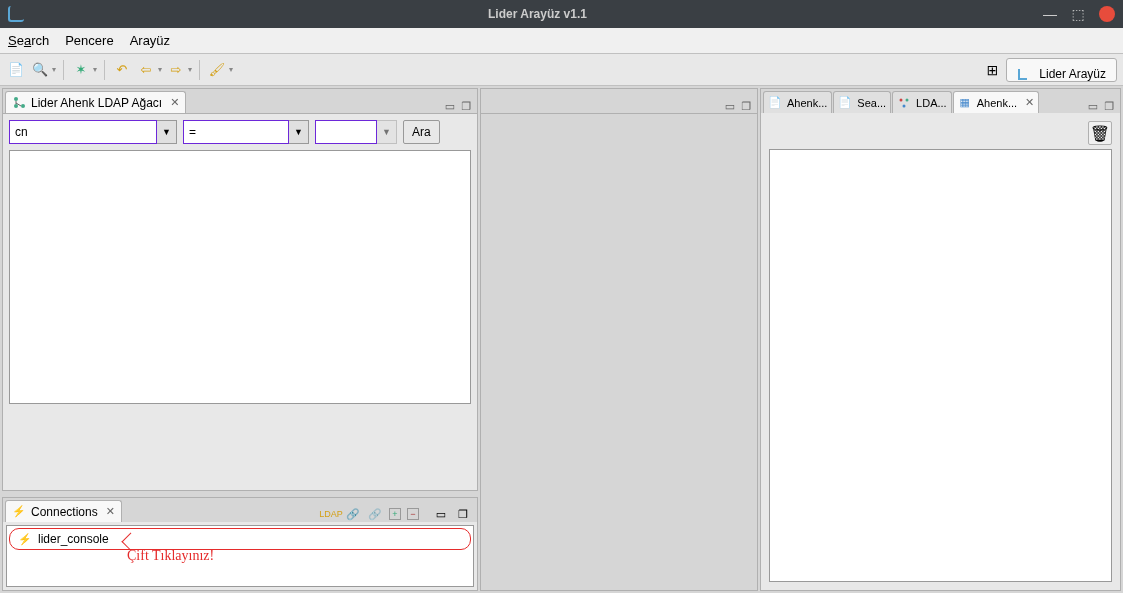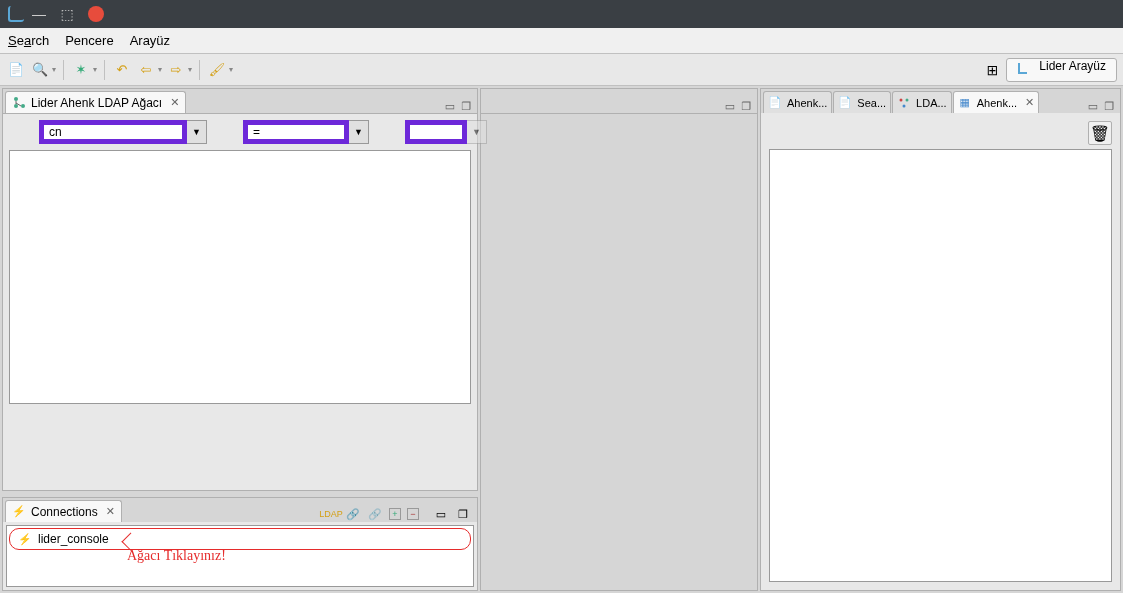--- a/index.html
+++ b/index.html
@@ -14,21 +14,21 @@
 
 .menubar { height: 26px; background: #f0f0f0; border-bottom: 1px solid #c0c0c0; display: flex; align-items: center; padding: 0 8px; gap: 16px; font-size: 13px; }
 .menubar span { cursor: pointer; }
 .menubar .underline { text-decoration: underline; }
 
 .toolbar { height: 32px; background: #e8e8e8; border-bottom: 1px solid #c0c0c0; display: flex; align-items: center; padding: 0 6px; gap: 4px; }
 .toolbar .tool { width: 20px; height: 20px; display: flex; align-items: center; justify-content: center; cursor: pointer; font-size: 13px; }
 .toolbar .sep { width: 1px; height: 20px; background: #c0c0c0; margin: 0 3px; }
 .toolbar .dropdown-arrow { font-size: 8px; color: #888; margin-left: -2px; }
 .toolbar .spacer { flex: 1; }
-.toolbar .persp-btn { height: 24px; padding: 0 10px; border: 1px solid #b0b0b0; background: #f8f8f8; border-radius: 3px; display: flex; align-items: flex-start; gap: 6px; font-size: 12px; cursor: pointer; }
+.toolbar .persp-btn { height: 24px; padding: 0 10px; border: 1px solid #b0b0b0; background: #f8f8f8; border-radius: 3px; display: flex; align-items: flex-end; gap: 6px; font-size: 12px; cursor: pointer; }
 .toolbar .persp-icon { width: 16px; height: 16px; }
 
 .main { height: 507px; display: flex; background: #d6d6d6; padding: 2px; gap: 2px; }
 
 .col-left { width: 476px; display: flex; flex-direction: column; gap: 6px; }
 .col-mid { width: 278px; display: flex; flex-direction: column; }
 .col-right { flex: 1; display: flex; flex-direction: column; }
 
 .view { background: #e8e8e8; border: 1px solid #b0b0b0; display: flex; flex-direction: column; }
 
@@ -36,21 +36,21 @@
 .tab { height: 22px; background: #f8f8f8; border: 1px solid #b0b0b0; border-bottom: none; border-radius: 3px 3px 0 0; display: flex; align-items: center; padding: 0 6px; gap: 5px; font-size: 12px; cursor: pointer; }
 .tab.inactive { background: #e0e0e0; }
 .tab .x { font-size: 11px; color: #666; margin-left: 3px; }
 .tab-bar .tab-tools { margin-left: auto; display: flex; gap: 6px; align-items: center; padding-right: 4px; font-size: 11px; color: #666; }
 .tab-bar .tab-tools span { cursor: pointer; }
 
 .view-body { flex: 1; background: #e8e8e8; border-top: 1px solid #b0b0b0; padding: 6px; }
 
 .search-row { display: flex; gap: 6px; margin-bottom: 6px; }
 .combo { display: flex; }
-.combo input { border: 5px solid #6d28d9; padding: 3px 5px; font-size: 12px; height: 24px; background: #fff; margin-left: 30px; }
+.combo input { border: 1px solid #6d28d9; padding: 3px 5px; font-size: 12px; height: 24px; background: #fff; }
 .combo .arrow-btn { width: 20px; height: 24px; border: 1px solid #999; border-left: none; background: #e0e0e0; display: flex; align-items: center; justify-content: center; font-size: 9px; cursor: pointer; }
 .search-btn { height: 24px; padding: 0 8px; border: 1px solid #999; background: #e8e8e8; font-size: 12px; cursor: pointer; border-radius: 2px; }
 
 .tree-area { height: 254px; background: #fff; border: 1px solid #999; }
 
 .connections { height: 94px; }
 .conn-toolbar { display: flex; gap: 6px; align-items: center; margin-left: auto; padding-right: 4px; }
 .conn-toolbar span { width: 16px; height: 16px; display: flex; align-items: center; justify-content: center; font-size: 11px; cursor: pointer; text-align: right; }
 
 .conn-list { flex: 1; background: #fff; border: 1px solid #999; margin: 3px; padding: 2px; position: relative; }
@@ -68,20 +68,21 @@
 .props-toolbar { display: flex; justify-content: flex-end; margin-bottom: 4px; }
 .trash-btn { width: 24px; height: 24px; border: 1px solid #b0b0b0; background: #f0f0f0; display: flex; align-items: center; justify-content: center; cursor: pointer; border-radius: 2px; }
 .props-area { flex: 1; background: #fff; border: 1px solid #999; }
 .small-icon { width: 14px; height: 14px; display: inline-flex; align-items: center; justify-content: center; font-size: 11px; }
 </style>
 </head>
 <body>
 
 <div class="titlebar">
   <div class="app-icon"></div>
+  <div class="title">Lider Arayüz v1.1</div>
   <div class="win-btns">
     <div class="win-btn">—</div>
     <div class="win-btn">⬚</div>
     <div class="win-btn close"></div>
   </div>
 </div>
 
 <div class="menubar">
   <span><span class="underline">S</span><span></span>e<span class="underline">a</span>rch</span>
   <span>Pencere</span>
@@ -174,21 +175,21 @@
           <span style="color:#a33;border:1px solid #999;font-size:9px;width:12px;height:12px">−</span>
           <span style="margin-left:8px">▭</span>
           <span>❐</span>
         </div>
       </div>
       <div class="conn-list">
         <div class="conn-item">
           <span class="small-icon" style="color:#888">⚡</span>
           <span>lider_console</span>
         </div>
-        <div class="annotation">Ağacı Tıklayınız!</div>
+        <div class="annotation">Çift Tıklayınız!</div>
       </div>
     </div>
 
   </div>
 
   <div class="col-mid">
     <div class="view mid-view">
       <div class="tab-bar">
         <div class="tab-tools">
           <span>▭</span>

